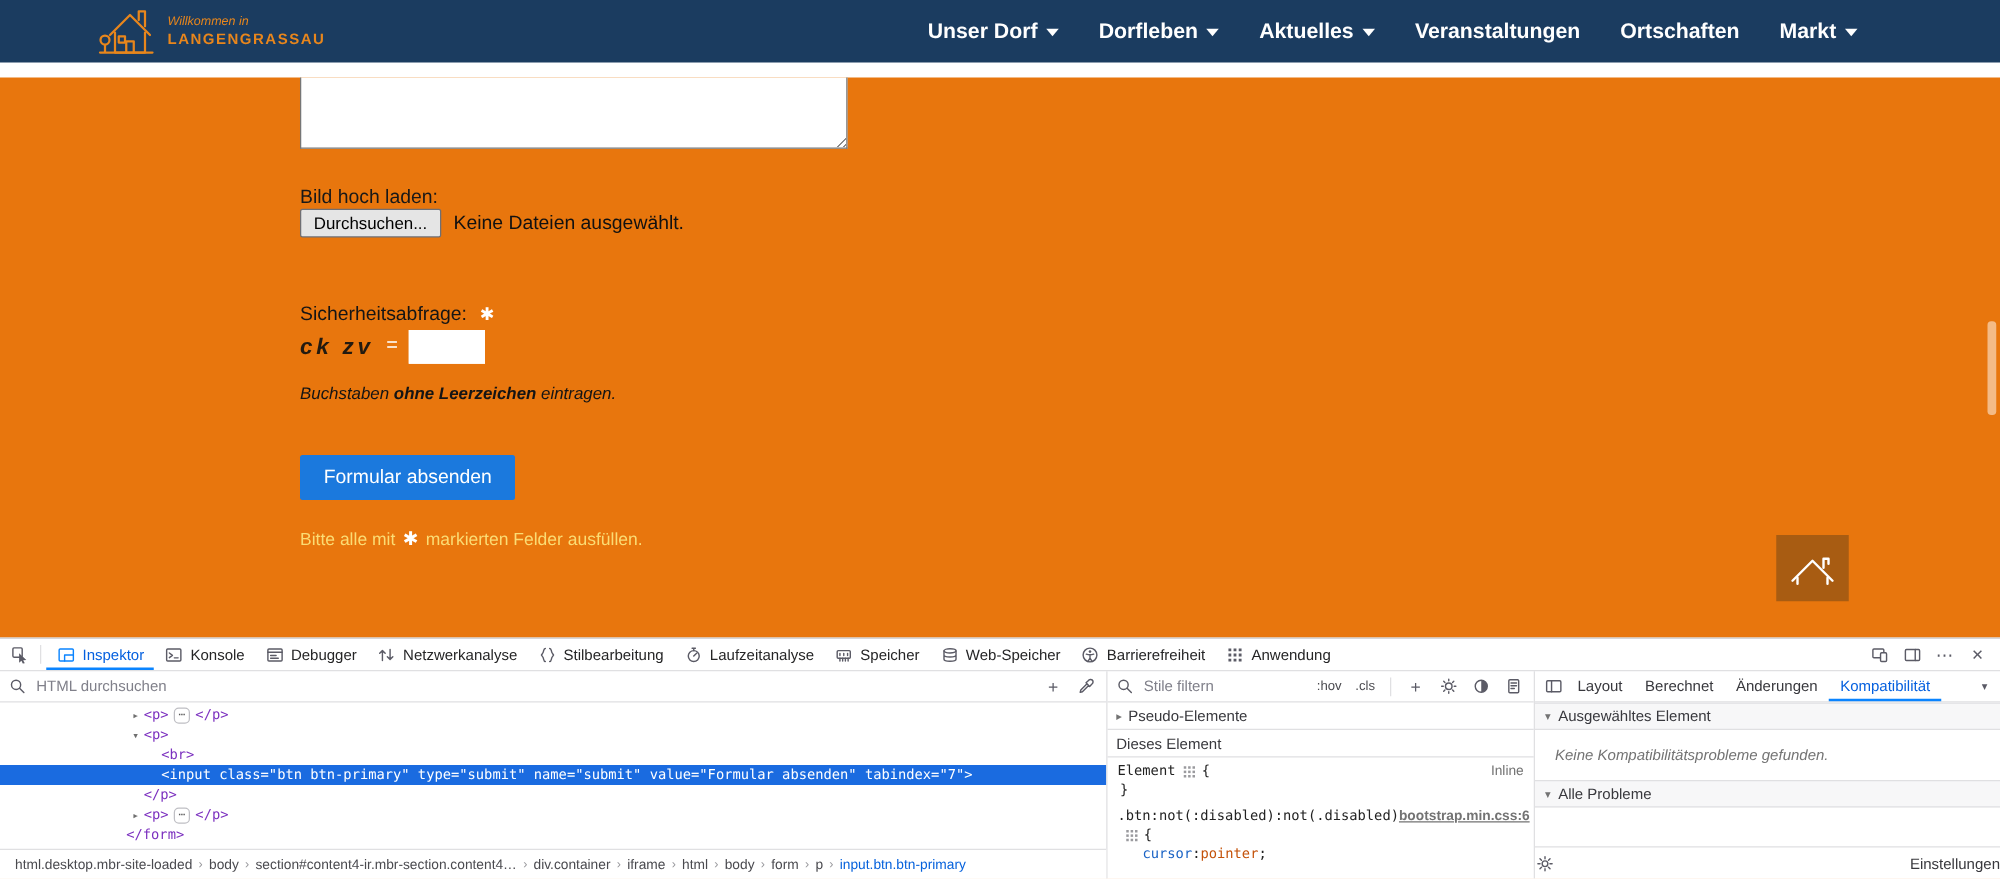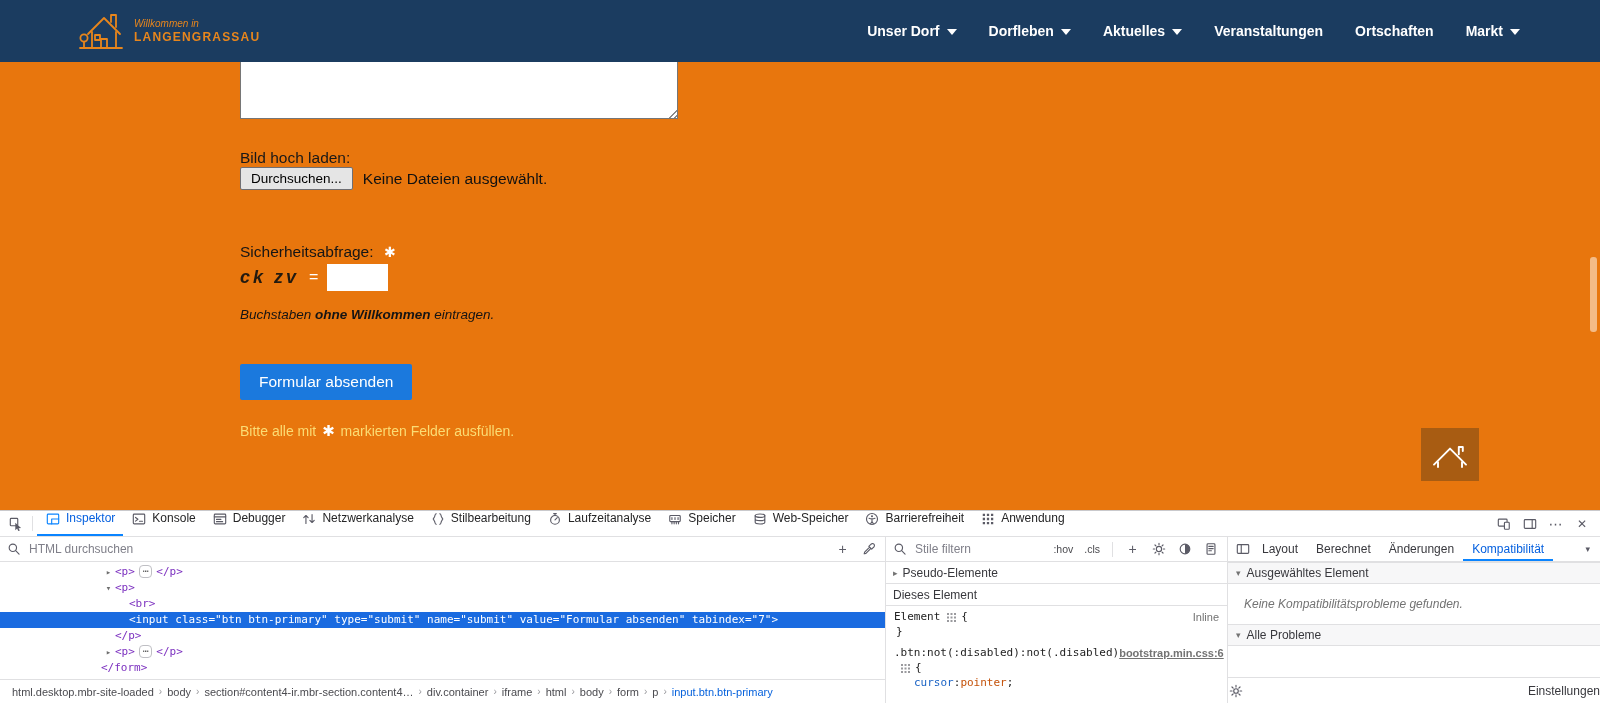--- a/index.html
+++ b/index.html
@@ -1,26 +1,26 @@
 <!DOCTYPE html>
 <html style="--header-bg: #1b3c60; --content-bg: #e8760d; --accent-blue: #1b79dd; --hint-yellow: #fbdc74; --devtools-accent: #0560df; --selection-blue: #1a6be0;"><head>
 <meta charset="utf-8">
 <style>
   * { box-sizing: border-box; }
   body { margin: 0; background: #fff; font-family: "Liberation Sans", sans-serif; }
   .screen { position: relative; width: 1600px; height: 703px; overflow: hidden; background: #fff; }
 
   
-  .site-header { height: 62px; background: var(--header-bg, #1b3c60); display: flex; align-items: center;
-    justify-content: space-between; padding: 0 80px 0 78px; }
+  .site-header { height: 50px; background: var(--header-bg, #1b3c60); display: flex; align-items: center;
+    justify-content: space-between; padding: 0 114px 0 78px; }
   .logo { display: flex; align-items: center; gap: 10px; cursor: pointer; }
   .logo-text .l1 { color: #e8861c; font-size: 10px; font-style: italic; line-height: 12px; }
   .logo-text .l2 { color: #e8861c; font-size: 12px; font-weight: bold; letter-spacing: 1.2px; line-height: 14px; }
   .main-nav { display: flex; align-items: center; gap: 32px; }
-  .nav-item { display: flex; align-items: center; gap: 7px; color: #fff; font-size: 14px; font-weight: 600; cursor: pointer; white-space: nowrap; }
+  .nav-item { display: flex; align-items: center; gap: 7px; color: #fff; font-size: 17px; font-weight: 600; cursor: pointer; white-space: nowrap; }
   .caret { width: 0; height: 0; border-left: 5px solid transparent; border-right: 5px solid transparent; border-top: 6px solid #fff; margin-top: 2px; }
 
   
   .content { position: absolute; top: 62px; left: 0; width: 1600px; height: 476px; background: var(--content-bg, #e8760d); }
   .content > * { position: absolute; }
   .message-box { left: 240px; top: 0; width: 438px; height: 57px; background: #fff; border: 1px solid #767676; border-top: none; resize: none; outline: none; }
   .resize-grip { left: 667px; top: 46px; width: 10px; height: 10px;
     background: repeating-linear-gradient(135deg, transparent 0 2px, #8a8a8a 2px 3.2px);
     clip-path: polygon(100% 0, 100% 100%, 0 100%); }
   .upload-label { left: 240px; top: 87px; font-size: 15.5px; color: #181818; }
@@ -47,21 +47,21 @@
     border-top: 1px solid #c9c9cc; display: flex; flex-direction: column; color: #38383d; }
   .vdiv { width: 1px; height: 15px; background: #e0e0e2; margin: 0 4px; flex: 0 0 1px; }
   .ticon { display: inline-flex; width: 16px; height: 16px; align-items: center; justify-content: center; }
   .ticon svg { display: block; }
   .ticon .g { font-size: 13px; color: #5b5b66; line-height: 1; }
   .dt-iconbtn { display: flex; align-items: center; justify-content: center; width: 24px; height: 24px; background: none; border: none; padding: 0; cursor: pointer; }
   .dt-iconbtn.sm { width: 21px; height: 21px; }
 
   .dt-toolbar { height: 26px; flex: 0 0 26px; display: flex; align-items: center; border-bottom: 1px solid #e0e0e2; padding-left: 4px; }
   .tool-tabs { display: flex; align-items: stretch; height: 100%; }
-  .tool-tab { display: flex; gap: 5px; padding: 0 8px; font-size: 12px; color: #252526;
+  .tool-tab { display: flex; align-items: center; gap: 5px; padding: 0 8px; font-size: 12px; color: #252526;
     background: none; border: none; position: relative; font-family: "Liberation Sans", sans-serif; cursor: pointer; white-space: nowrap; }
   .tool-tab.active { color: var(--devtools-accent, #0560df); }
   .tool-tab.active::after { content: ""; position: absolute; left: 0; right: 0; bottom: 0; height: 2px; background: #0a84ff; }
   .tool-tab.active svg * { stroke: #0a84ff; }
   .dt-right { margin-left: auto; display: flex; align-items: center; gap: 2px; padding-right: 6px; }
 
   .dt-main { flex: 1; display: flex; min-height: 0; }
   .pane-left { width: 886px; flex: 0 0 886px; border-right: 1px solid #e0e0e2; display: flex; flex-direction: column; min-height: 0; }
   .pane-mid { width: 342px; flex: 0 0 342px; border-right: 1px solid #e0e0e2; display: flex; flex-direction: column; min-height: 0; }
   .pane-right { flex: 1; display: flex; flex-direction: column; min-height: 0; }
@@ -183,21 +183,21 @@
       <span class="star">✱</span>
     </div>
 
     <div class="captcha-row">
       <span class="challenge">ck zv</span>
       <span class="equals">=</span>
       <input class="captcha-input" value="" style="">
     </div>
 
     <div class="captcha-note">
-      <span>Buchstaben </span><b>ohne Willkommen</b><span> eintragen.</span>
+      <span>Buchstaben </span><b>ohne Leerzeichen</b><span> eintragen.</span>
     </div>
 
     <button class="submit-btn">Formular absenden</button>
 
     <div class="required-note">
       <span>Bitte alle mit </span><span class="star">✱</span><span> markierten Felder ausfüllen.</span>
     </div>
 
     <div class="scrolltop">
       <span class="ticon" style="width:46px;height:32px">

